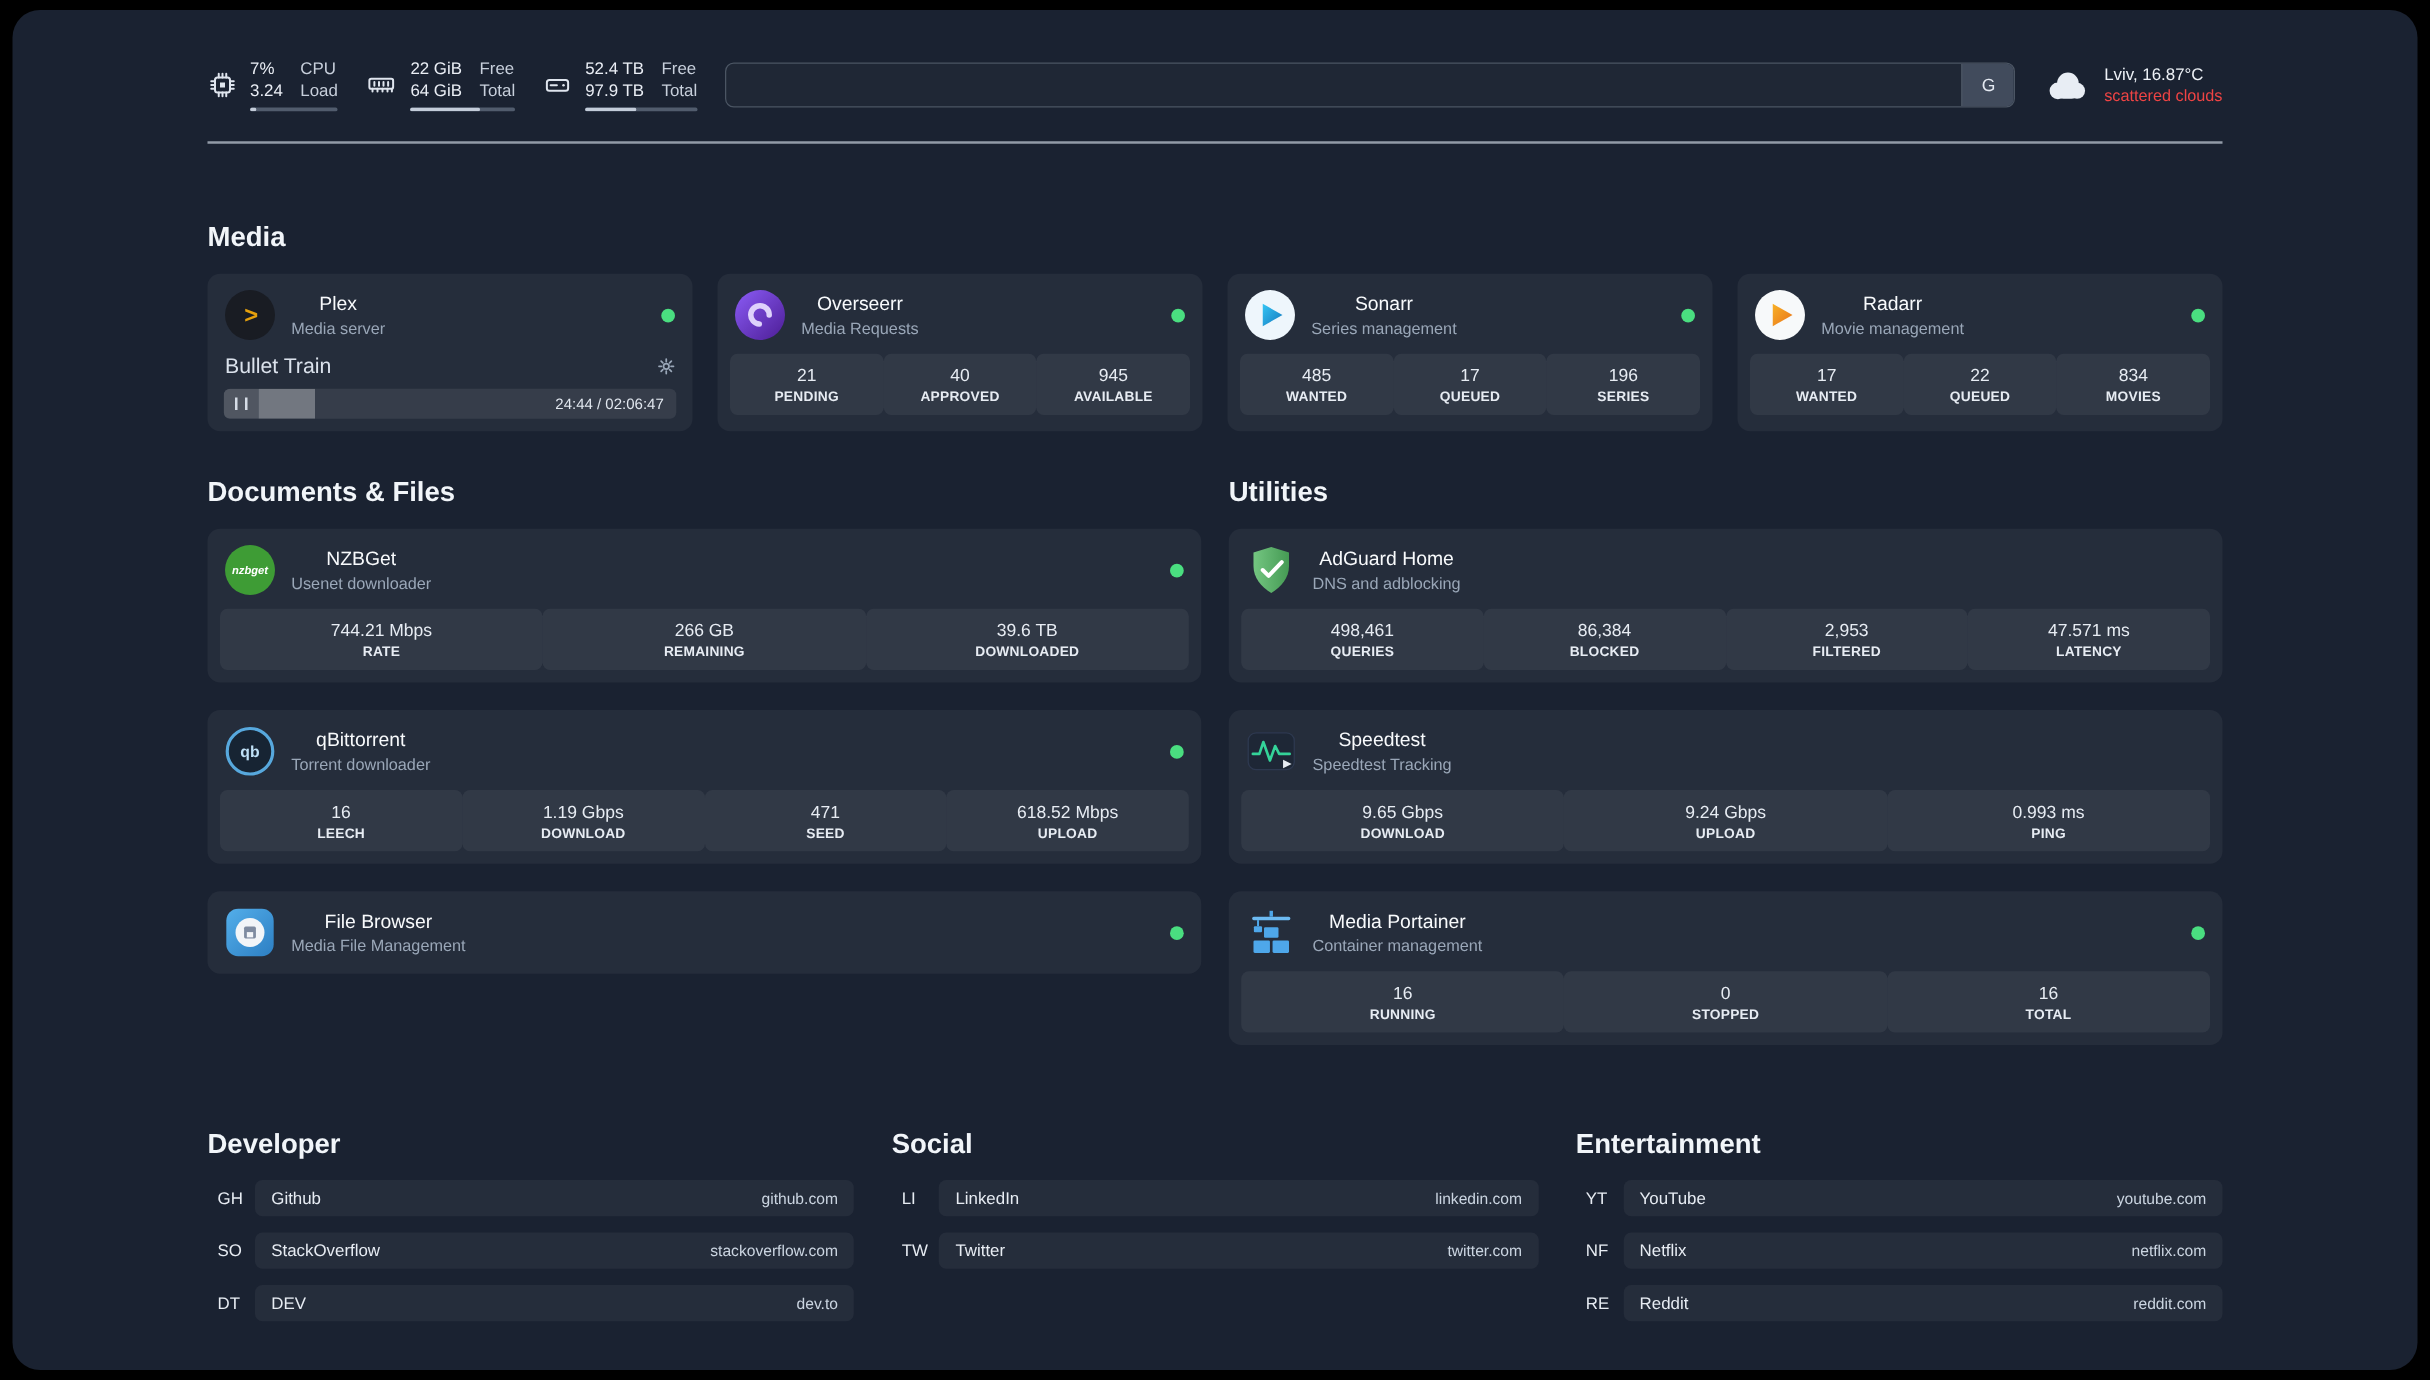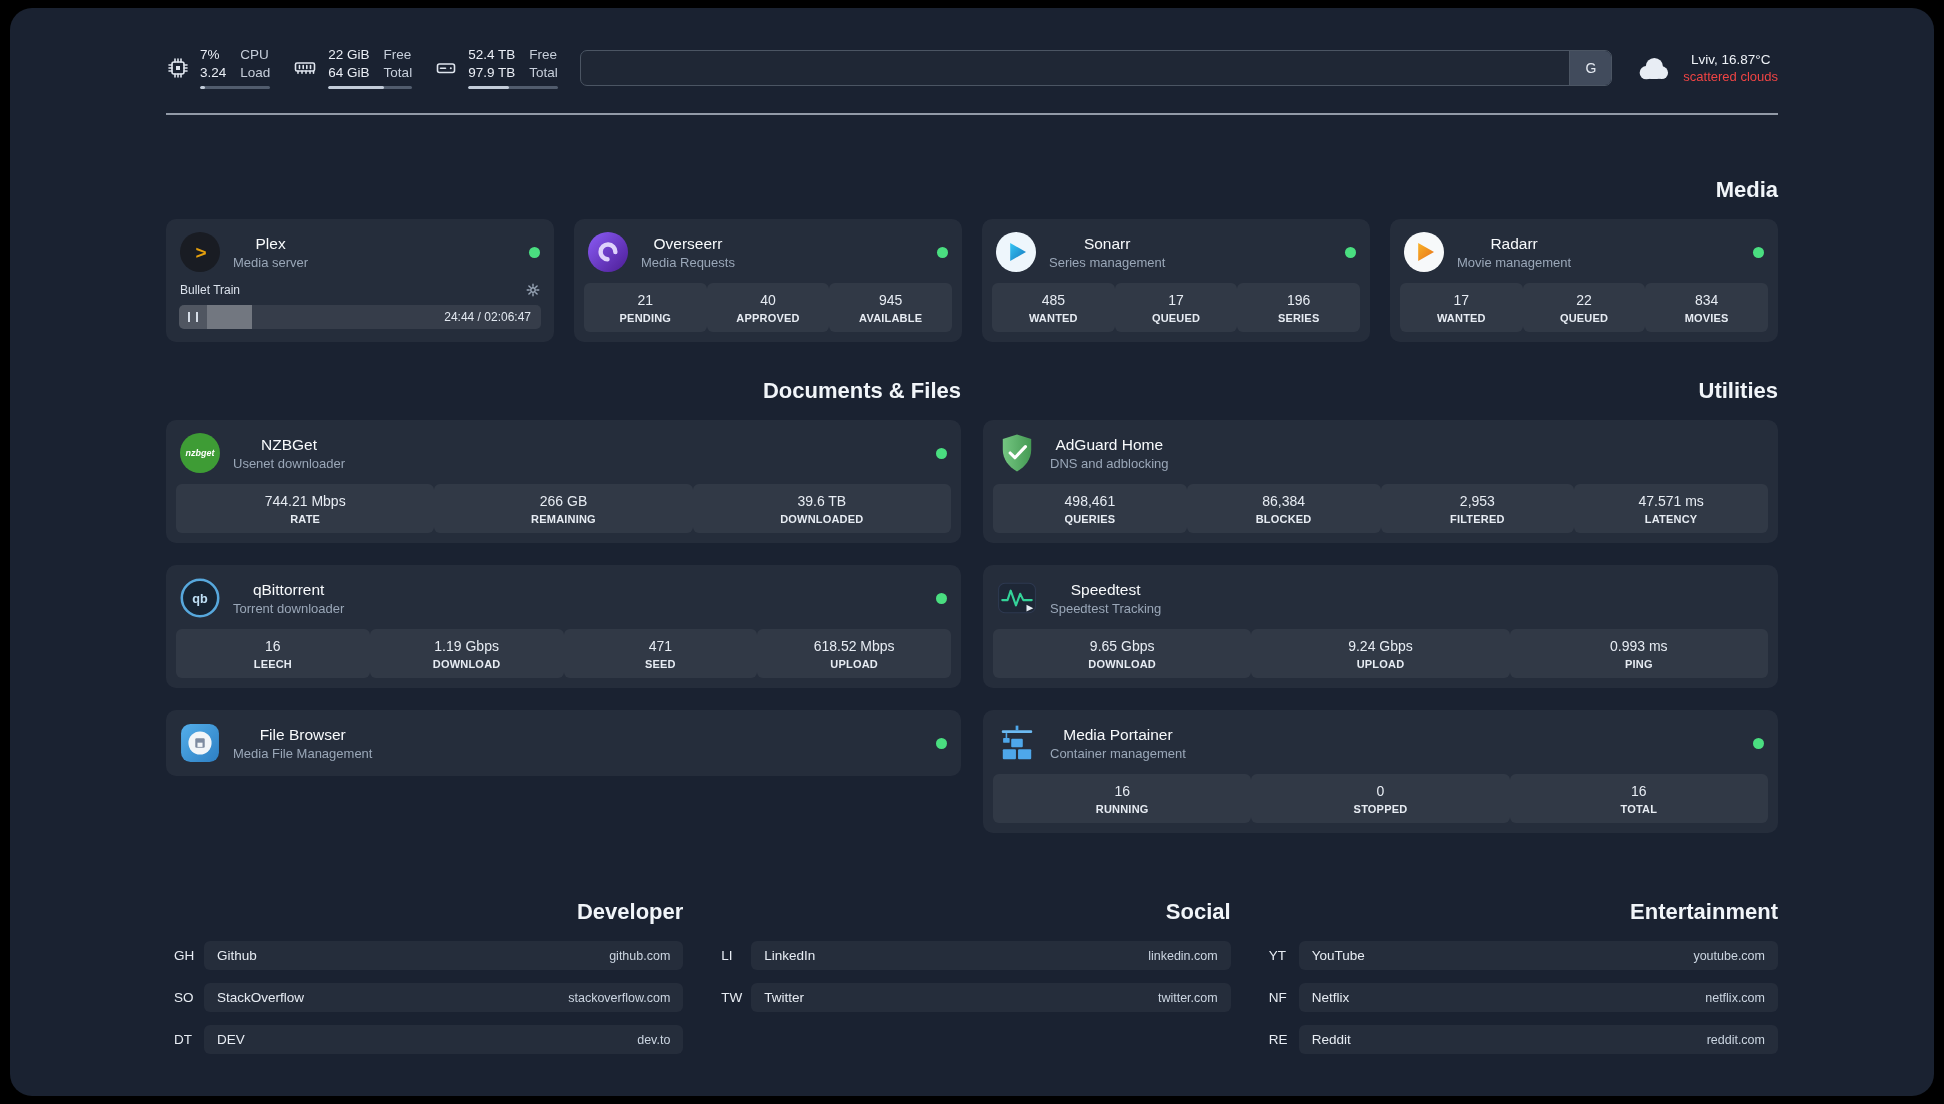--- a/index.html
+++ b/index.html
@@ -15,26 +15,26 @@
   .w-grid{display:grid;grid-template-columns:auto auto;column-gap:14px;row-gap:1px;font-size:13.5px;line-height:17px;}
   .w-val{color:#eaeef5;}
   .w-label{color:#c7cfdb;}
   .w-bar{height:3px;border-radius:2px;background:rgba(148,163,184,.45);margin-top:5px;overflow:hidden;}
   .w-bar-fill{height:100%;background:#c3ccd9;border-radius:2px;}
   .search-wrap{flex:1;display:flex;align-items:stretch;height:34px;border:1px solid #4b5563;border-radius:7px;overflow:hidden;background:rgba(255,255,255,.025);}
   .search-input{flex:1;background:transparent;border:none;outline:none;color:#e5e7eb;font-size:13.5px;padding:0 14px;font-family:"Liberation Sans",sans-serif;margin-top:46px;}
   .search-input::placeholder{color:#8b95a5;}
   .search-btn{width:42px;border:none;border-left:1px solid #4b5563;background:#414b5c;color:#e5eaf2;font-size:14px;cursor:pointer;font-family:"Liberation Sans",sans-serif;}
   .weather{display:flex;align-items:center;gap:11px;}
-  .weather-loc{font-size:13.5px;color:#eef2f7;line-height:17px;text-align:center;}
+  .weather-loc{font-size:13.5px;color:#eef2f7;line-height:17px;}
   .weather-cond{font-size:13px;color:#ef4444;line-height:17px;}
   .divider{border:none;border-top:2px solid rgba(176,185,198,.8);margin:0;}
 
   
-  .section-title{font-size:22px;font-weight:600;color:#f1f5f9;margin:0 0 16px;text-align:right;}
+  .section-title{font-size:22px;font-weight:600;color:#f1f5f9;margin:0 0 16px;}
   .section-media{margin-top:62px;}
   .grid-4{display:grid;grid-template-columns:repeat(4,1fr);gap:20px;}
   .cols2{display:grid;grid-template-columns:1fr 1fr;gap:22px;margin-top:36px;align-items:start;}
   .col-stack{display:flex;flex-direction:column;gap:22px;}
 
   
   .card{background:rgba(255,255,255,.05);border-radius:10px;padding:10px 10px 10px;cursor:pointer;}
   .card-head{display:flex;align-items:center;gap:13px;padding:3px 4px 11px;}
   .svc-icon{width:40px;height:40px;flex:0 0 40px;display:flex;align-items:center;justify-content:center;}
   .svc-icon svg{display:block;width:100%;height:100%;}
@@ -46,21 +46,21 @@
   .stat{flex:1;background:rgba(255,255,255,.06);border-radius:6px;text-align:center;padding:9px 2px 8px;}
   .stat-val{font-size:14px;color:#e7ecf3;line-height:17px;}
   .stat-label{font-size:11px;font-weight:700;color:#e7ecf3;margin-top:3px;letter-spacing:.2px;}
 
   
   .icon-plex{background:#191c23;border-radius:50%;}
   .plex-chev{color:#e5a00d;font-weight:800;font-size:19px;line-height:1;transform:translateX(1px);}
 
   
   .player{padding:0 3px;}
-  .player-head{display:flex;align-items:center;justify-content:space-between;font-size:12px;color:#dbe2ec;margin:0 1px 8px;}
+  .player-head{display:flex;align-items:center;justify-content:space-between;font-size:17px;color:#dbe2ec;margin:0 1px 8px;}
   .player-row{display:flex;align-items:center;background:rgba(255,255,255,.08);border-radius:5px;height:24px;overflow:hidden;}
   .pause-btn{width:28px;height:100%;display:flex;align-items:center;justify-content:center;background:rgba(255,255,255,.13);cursor:pointer;border:none;padding:0;}
   .pause-glyph{width:6px;height:10px;border-left:2.4px solid #d6dde7;border-right:2.4px solid #d6dde7;}
   .player-track{flex:1;height:100%;position:relative;}
   .player-fill{position:absolute;left:0;top:0;bottom:0;background:rgba(255,255,255,.30);}
   .player-time{font-size:12px;color:#e2e8f0;padding:0 10px;white-space:nowrap;}
 
   
   .bookmarks{display:grid;grid-template-columns:1fr 1fr 1fr;gap:30px;margin-top:66px;}
   .bm-row{display:flex;align-items:center;margin-bottom:13px;cursor:pointer;}

